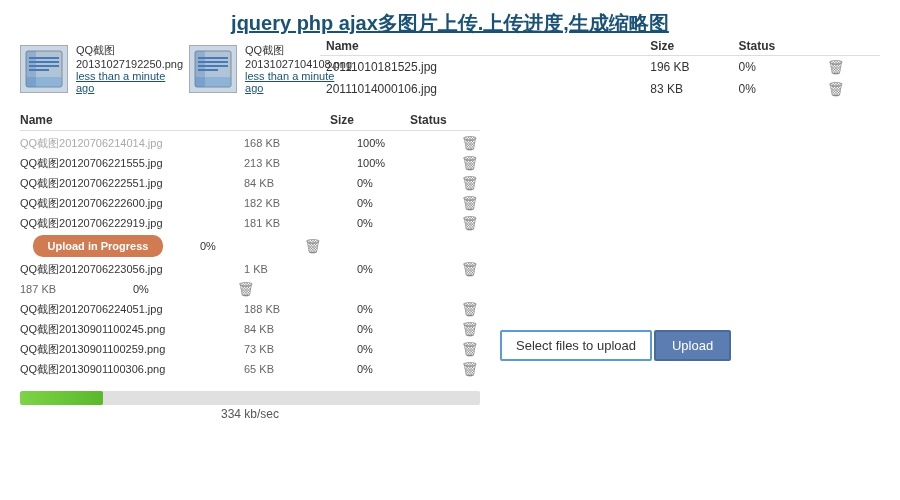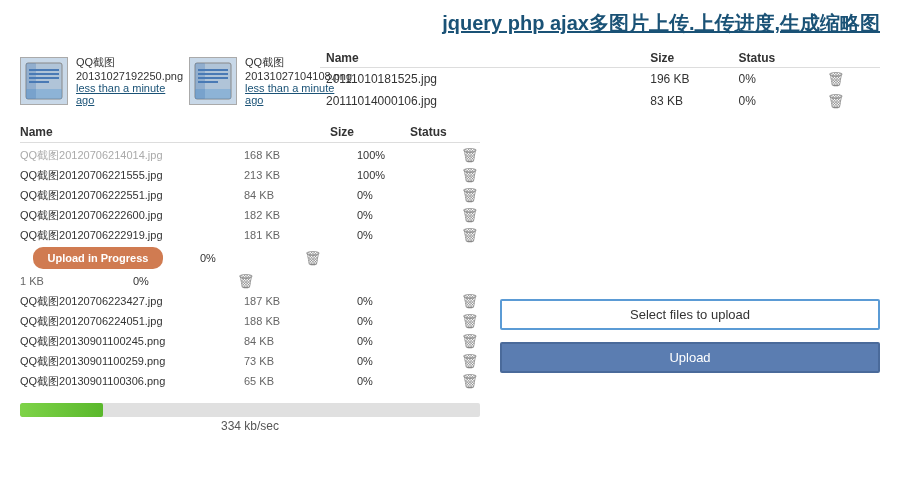--- a/index.html
+++ b/index.html
@@ -9,26 +9,25 @@
       background: #fff;
       color: #333;
       width: 900px;
       min-height: 500px;
       overflow: hidden;
     }
     #app {
       padding: 10px 20px;
     }
     .page-title {
-      text-align: right;
+      text-align: center;
       font-size: 20px;
       font-weight: bold;
       color: #1a5276;
       text-decoration: underline;
-      margin-bottom: 12px;
     }
     .top-section {
       display: flex;
       gap: 20px;
       margin-bottom: 10px;
     }
     .uploaded-previews {
       display: flex;
       flex-direction: row;
       gap: 6px;
@@ -168,23 +167,22 @@
     }
     .right-panel {
       flex: 1;
       display: flex;
       flex-direction: column;
       justify-content: flex-end;
       padding-bottom: 60px;
     }
     .action-buttons {
       display: flex;
-      gap: 12px;
+      gap: 2px;
       margin-top: 10px;
-      flex-direction: column;
     }
     .btn-select {
       background: #fff;
       border: 2px solid #5b9bd5;
       color: #333;
       padding: 6px 14px;
       font-size: 13px;
       cursor: pointer;
       border-radius: 2px;
     }
@@ -329,26 +327,26 @@
         <span class="fsize">181 KB</span>
         <span class="fstatus">0%</span>
         <span class="faction"><span class="delete-icon">🗑</span></span>
       </div>
           <div class="file-row">
         <div class="upload-progress-bar-row">Upload in Progress</div>
         <span class="fstatus" style="margin-left:4px">0%</span>
         <span class="faction"><span class="delete-icon">🗑</span></span>
       </div>
           <div class="file-row">
+        <span class="fname active">QQ截图20120706223056.jpg</span>
         <span class="fsize">1 KB</span>
         <span class="fstatus">0%</span>
         <span class="faction"><span class="delete-icon">🗑</span></span>
       </div>
           <div class="file-row">
-        <span class="fname active">QQ截图20120706223427.jpg</span>
         <span class="fsize">187 KB</span>
         <span class="fstatus">0%</span>
         <span class="faction"><span class="delete-icon">🗑</span></span>
       </div>
           <div class="file-row">
         <span class="fname active">QQ截图20120706224051.jpg</span>
         <span class="fsize">188 KB</span>
         <span class="fstatus">0%</span>
         <span class="faction"><span class="delete-icon">🗑</span></span>
       </div>

